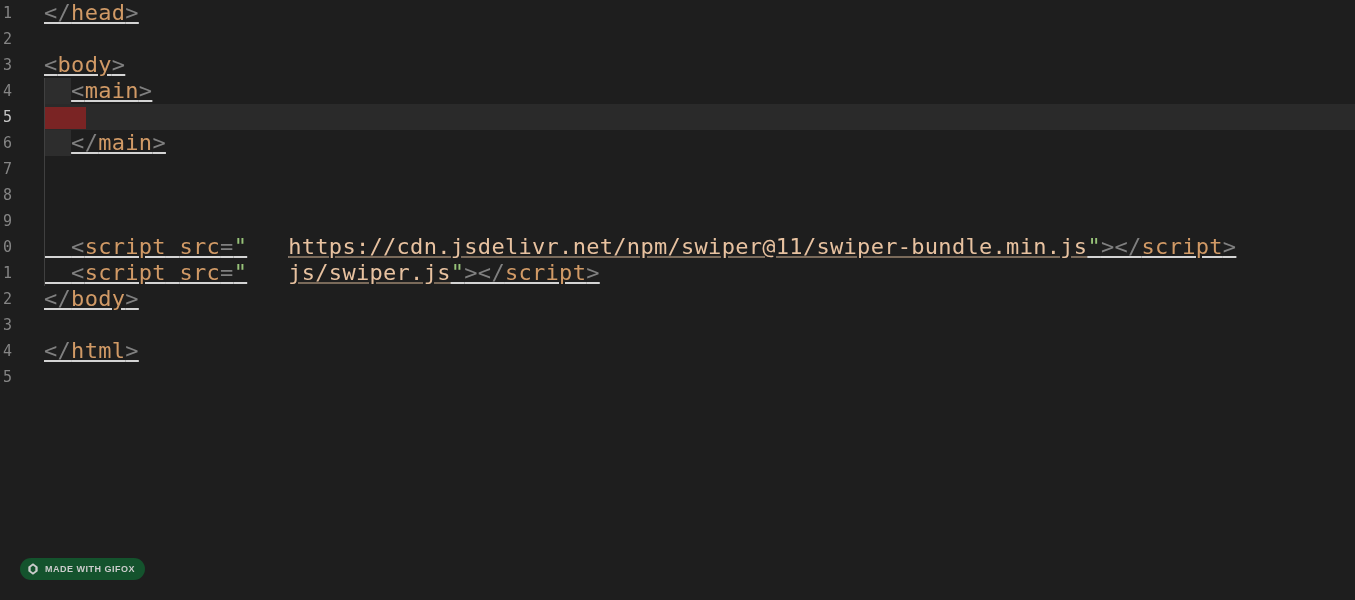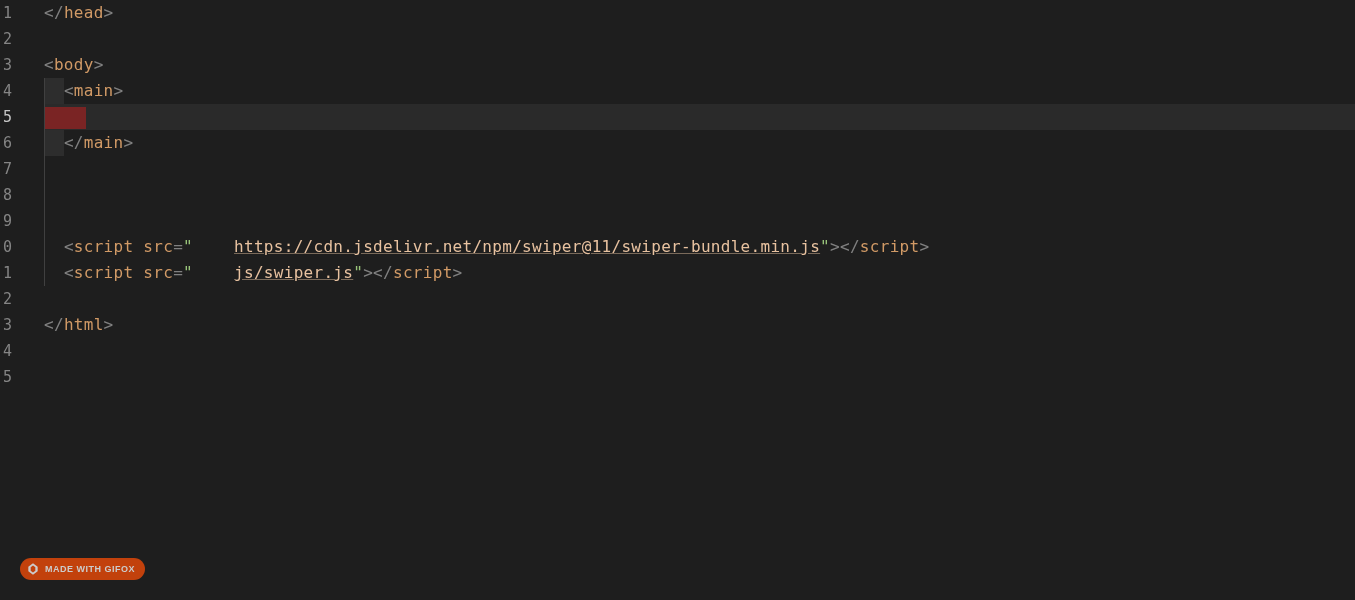--- a/index.html
+++ b/index.html
@@ -37,23 +37,24 @@
   }
   .code {
     padding-left: 30px;
     flex: 1;
     position: relative;
   }
   .line {
     height: 26px;
     line-height: 26px;
     white-space: pre;
-    font-size: 16px;
+    font-size: 22px;
     letter-spacing: 0.3px;
     position: relative;
+    text-decoration: underline;
   }
   .line.active {
     background: #2a2a2a;
   }
   .indent-guide {
     position: absolute;
     left: 0;
     top: 0;
     bottom: 0;
     border-left: 1px solid #404040;
@@ -73,21 +74,21 @@
   .tagname { color: #d19a66; }
   .attr { color: #d19a66; }
   .punct { color: #808080; }
   .string { color: #98c379; }
   .url { color: #e8c2a0; text-decoration: underline; text-decoration-color: #7a6a5a; margin-left: 41px; }
   .comment { color: #5c6370; }
   .watermark {
     position: absolute;
     bottom: 20px;
     left: 20px;
-    background: #c2410c;
+    background: #14532d;
     border-radius: 12px;
     padding: 4px 10px 4px 6px;
     display: flex;
     align-items: center;
     gap: 5px;
     color: #ccc;
     font-size: 9px;
     font-family: -apple-system, sans-serif;
     letter-spacing: 0.5px;
     font-weight: 600;
@@ -126,20 +127,21 @@
     <div class="line"></div>
     <div class="line"><span class="punct">&lt;</span><span class="tagname">body</span><span class="punct">&gt;</span></div>
     <div class="line"><span class="indent-guide g1"></span><span class="indent-bg">  </span><span class="punct">&lt;</span><span class="tagname">main</span><span class="punct">&gt;</span></div>
     <div class="line active"><span class="indent-guide g1"></span><span class="cursor-block"></span></div>
     <div class="line"><span class="indent-guide g1"></span><span class="indent-bg">  </span><span class="punct">&lt;/</span><span class="tagname">main</span><span class="punct">&gt;</span></div>
     <div class="line"><span class="indent-guide g1"></span></div>
     <div class="line"><span class="indent-guide g1"></span></div>
     <div class="line"><span class="indent-guide g1"></span></div>
     <div class="line"><span class="indent-guide g1"></span>  <span class="punct">&lt;</span><span class="tagname">script</span> <span class="attr">src</span><span class="punct">=</span><span class="string">"</span><span class="url">https://cdn.jsdelivr.net/npm/swiper@11/swiper-bundle.min.js</span><span class="string">"</span><span class="punct">&gt;&lt;/</span><span class="tagname">script</span><span class="punct">&gt;</span></div>
     <div class="line"><span class="indent-guide g1"></span>  <span class="punct">&lt;</span><span class="tagname">script</span> <span class="attr">src</span><span class="punct">=</span><span class="string">"</span><span class="url">js/swiper.js</span><span class="string">"</span><span class="punct">&gt;&lt;/</span><span class="tagname">script</span><span class="punct">&gt;</span></div>
+    <div class="line"><span class="punct">&lt;/</span><span class="tagname">body</span><span class="punct">&gt;</span></div>
     <div class="line"></div>
     <div class="line"><span class="punct">&lt;/</span><span class="tagname">html</span><span class="punct">&gt;</span></div>
   </div>
 </div>
 
 <div class="watermark">
   <span class="watermark-icon">
     <svg viewBox="0 0 24 24" width="14" height="14" fill="#ccc">
         <path d="M12 2 L4 8 L4 16 L12 22 L20 16 L20 8 Z M12 6 L16 9 L16 15 L12 18 L8 15 L8 9 Z"></path>
       </svg>

